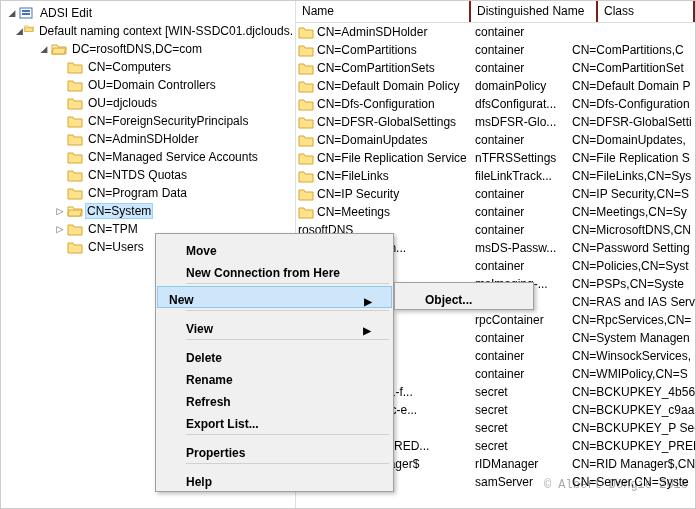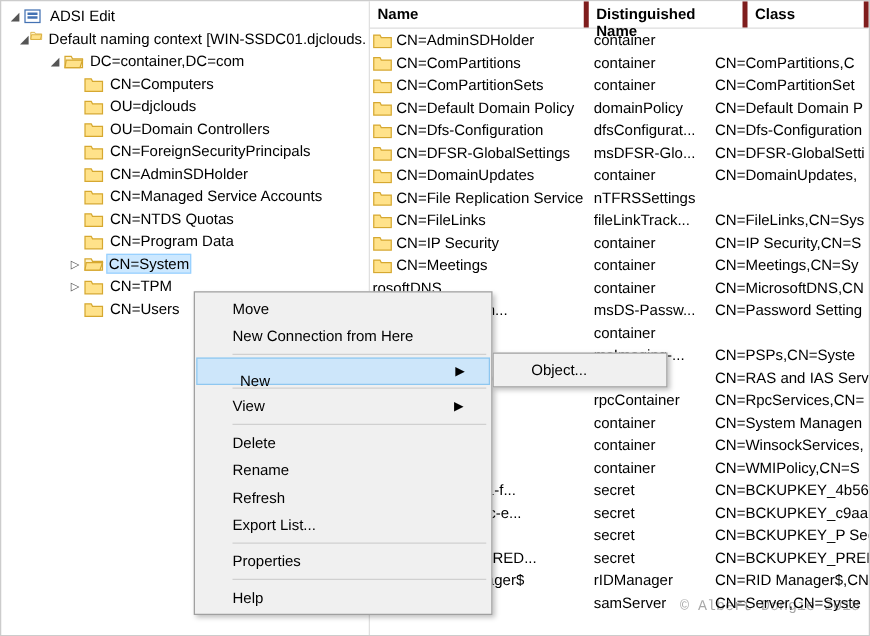--- a/index.html
+++ b/index.html
@@ -68,23 +68,23 @@
   }
   .label { padding: 0 2px; }
   
   .list-header {
     display: flex;
     height: 22px;
     border-bottom: 1px solid #ddd;
     background: #fff;
   }
   .list-header .col {
-    border-right: 4px solid #7f1d1d;
+    border-right: 2px solid #7f1d1d;
     padding: 3px 6px;
-    font-weight: bold;
+    font-weight: normal;
   }
   .col-name { width: 175px; flex: 0 0 175px;}
   .col-class { width: 97px; flex: 0 0 97px;}
   .col-dn { flex: 1; }
   .list-body { }
   .list-row {
     display: flex;
     height: 18px;
     align-items: center;
     white-space: nowrap;
@@ -98,33 +98,34 @@
   .menu {
     position: absolute;
     background: #f0f0f0;
     border: 1px solid #a0a0a0;
     box-shadow: 2px 2px 4px rgba(0,0,0,.25);
     padding: 2px;
     font-size: 12px;
   }
   .menu-item {
     display: flex;
-    align-items: center;
+    align-items: flex-end;
     height: 22px;
     padding-right: 20px;
+    font-weight: bold;
   }
   .menu-item .label-m { padding-left: 28px; flex: 1; }
   .menu-item .arrow { width: 12px; text-align: right; font-size: 10px; }
   .menu-item.hover {
     background: #cde6fa;
     border: 1px solid #8ec7f0;
     margin: -1px;
     padding-right: 19px;
   }
-  .menu-item.hover .label-m { padding-left: 34px; margin-top: 15px; }
+  .menu-item.hover .label-m { padding-left: 11px; margin-top: 15px; }
   .menu-sep {
     height: 1px;
     background: #d0d0d0;
     margin: 3px 2px 3px 28px;
   }
   .watermark {
     position: absolute;
     right: 8px;
     bottom: 17px;
     color: rgba(0,0,0,.35);
@@ -161,52 +162,52 @@
     </div>
     <div class="tree-row">
       <span class="indent" style="width:32px"></span>
       <span class="expander">◢</span>
       <span class="icon-folder">
         <svg viewBox="0 0 16 14">
             <path d="M1 3h5l1 2h8v7H1z" fill="#fff3cc" stroke="#d6a830"></path>
             <path d="M2 6h13l-2 6H1z" fill="#ffe28a" stroke="#d6a830"></path>
           </svg>
       </span>
-      <span class="label">DC=container,DC=com</span>
+      <span class="label">DC=rosoftDNS,DC=com</span>
     </div>
     <div id="tree-nodes">
         <div class="tree-row">
           <span class="indent" style="width:48px"></span>
           <span class="expander"></span>
           <span class="icon-folder">
             <svg viewBox="0 0 16 14">
               <path d="M1 3h5l1 2h8v8H1z" fill="#ffe28a" stroke="#d6a830"></path>
             </svg>
           </span>
           <span class="label">CN=Computers</span>
         </div>
         <div class="tree-row">
           <span class="indent" style="width:48px"></span>
           <span class="expander"></span>
           <span class="icon-folder">
             <svg viewBox="0 0 16 14">
               <path d="M1 3h5l1 2h8v8H1z" fill="#ffe28a" stroke="#d6a830"></path>
             </svg>
           </span>
+          <span class="label">OU=Domain Controllers</span>
+        </div>
+        <div class="tree-row">
+          <span class="indent" style="width:48px"></span>
+          <span class="expander"></span>
+          <span class="icon-folder">
+            <svg viewBox="0 0 16 14">
+              <path d="M1 3h5l1 2h8v8H1z" fill="#ffe28a" stroke="#d6a830"></path>
+            </svg>
+          </span>
           <span class="label">OU=djclouds</span>
-        </div>
-        <div class="tree-row">
-          <span class="indent" style="width:48px"></span>
-          <span class="expander"></span>
-          <span class="icon-folder">
-            <svg viewBox="0 0 16 14">
-              <path d="M1 3h5l1 2h8v8H1z" fill="#ffe28a" stroke="#d6a830"></path>
-            </svg>
-          </span>
-          <span class="label">OU=Domain Controllers</span>
         </div>
         <div class="tree-row">
           <span class="indent" style="width:48px"></span>
           <span class="expander"></span>
           <span class="icon-folder">
             <svg viewBox="0 0 16 14">
               <path d="M1 3h5l1 2h8v8H1z" fill="#ffe28a" stroke="#d6a830"></path>
             </svg>
           </span>
           <span class="label">CN=ForeignSecurityPrincipals</span>
@@ -362,20 +363,21 @@
           <div class="col col-dn">CN=DomainUpdates,</div>
         </div>
         <div class="list-row">
           <div class="col col-name">
             <span class="icon-obj"><svg viewBox="0 0 16 14">
                 <path d="M1 3h5l1 2h8v8H1z" fill="#ffe28a" stroke="#d6a830"></path>
               </svg></span>
             <span>CN=File Replication Service</span>
           </div>
           <div class="col col-class">nTFRSSettings</div>
+          <div class="col col-dn">CN=File Replication S</div>
         </div>
         <div class="list-row">
           <div class="col col-name">
             <span class="icon-obj"><svg viewBox="0 0 16 14">
                 <path d="M1 3h5l1 2h8v8H1z" fill="#ffe28a" stroke="#d6a830"></path>
               </svg></span>
             <span>CN=FileLinks</span>
           </div>
           <div class="col col-class">fileLinkTrack...</div>
           <div class="col col-dn">CN=FileLinks,CN=Sys</div>
@@ -412,20 +414,21 @@
             <span style="padding-left:0">word Settings Con...</span>
           </div>
           <div class="col col-class">msDS-Passw...</div>
           <div class="col col-dn">CN=Password Setting</div>
         </div>
         <div class="list-row">
           <div class="col col-name">
             <span style="padding-left:0">es</span>
           </div>
           <div class="col col-class">container</div>
+          <div class="col col-dn">CN=Policies,CN=Syst</div>
         </div>
         <div class="list-row">
           <div class="col col-name">
             <span style="padding-left:0"></span>
           </div>
           <div class="col col-class">msImaging-...</div>
           <div class="col col-dn">CN=PSPs,CN=Syste</div>
         </div>
         <div class="list-row">
           <div class="col col-name">

